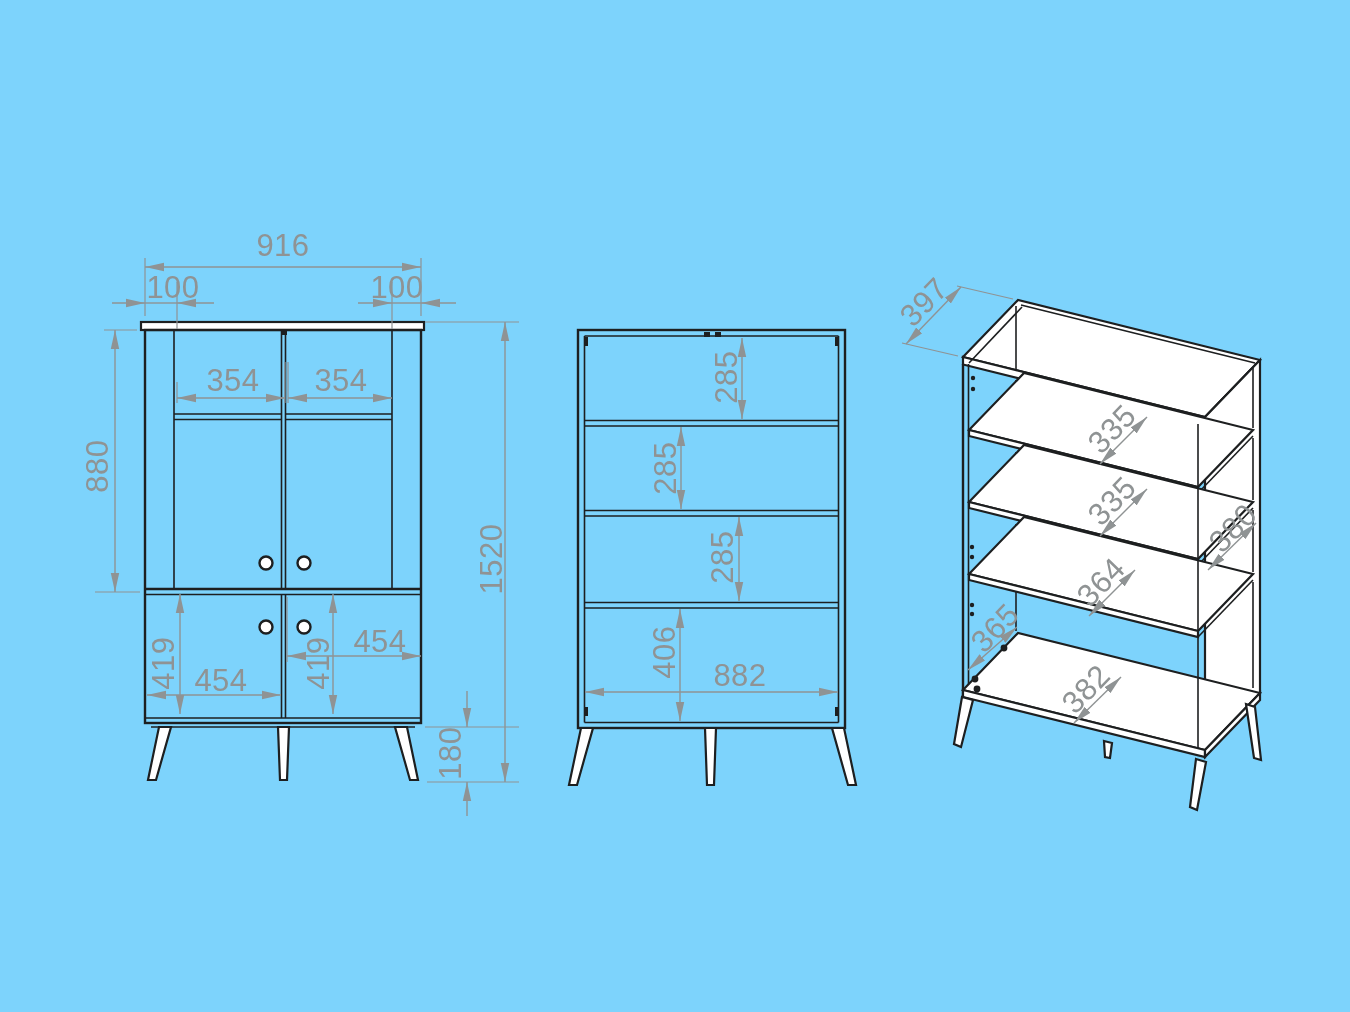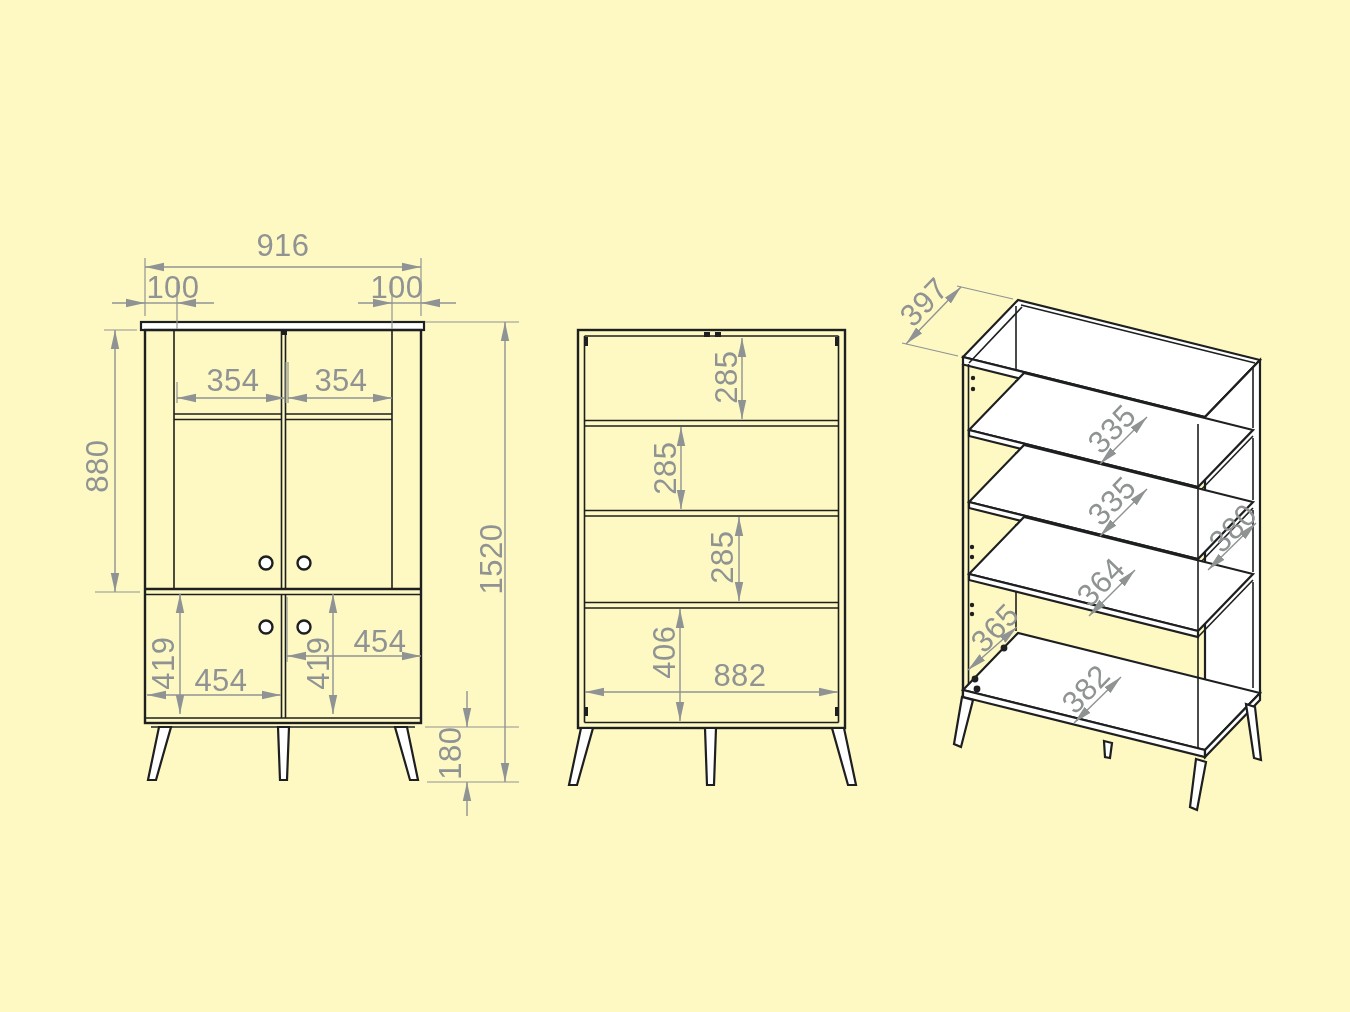--- a/index.html
+++ b/index.html
@@ -1,16 +1,16 @@
 <!DOCTYPE html>
 <html><head>
 <meta charset="utf-8">
 <style>
   html,body{margin:0;padding:0;background:#ffffff;}
-  .stage{position:relative;width:1350px;height:1012px;background:#fef9c3;overflow:hidden;}
+  .stage{position:relative;width:1350px;height:1012px;background:#7dd3fc;overflow:hidden;}
   svg{display:block;}
   .k  {stroke:#1d1f20;stroke-width:2.4;fill:none;stroke-linejoin:miter;}
   .kf {stroke:#1d1f20;stroke-width:2.2;fill:#ffffff;stroke-linejoin:miter;}
   .k1 {stroke:#1d1f20;stroke-width:1.6;fill:none;}
   .d  {stroke:#8f9394;stroke-width:1.4;fill:none;}
   .de {stroke:#8f9394;stroke-width:1.2;fill:none;}
   .dot{fill:#1d1f20;stroke:none;}
   .hd {stroke:#1d1f20;stroke-width:2.4;fill:#ffffff;}
   text{font-family:"Liberation Sans", sans-serif;font-size:31px;fill:#8f9394;
        text-anchor:middle;dominant-baseline:central;letter-spacing:0.5px;}

